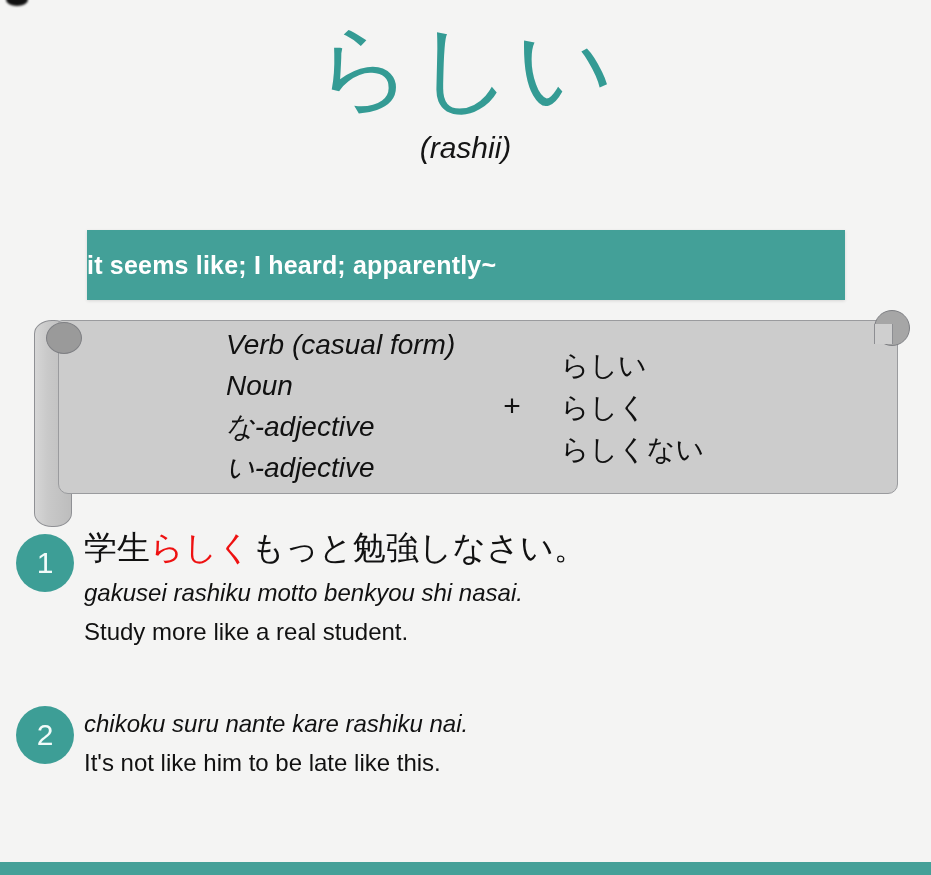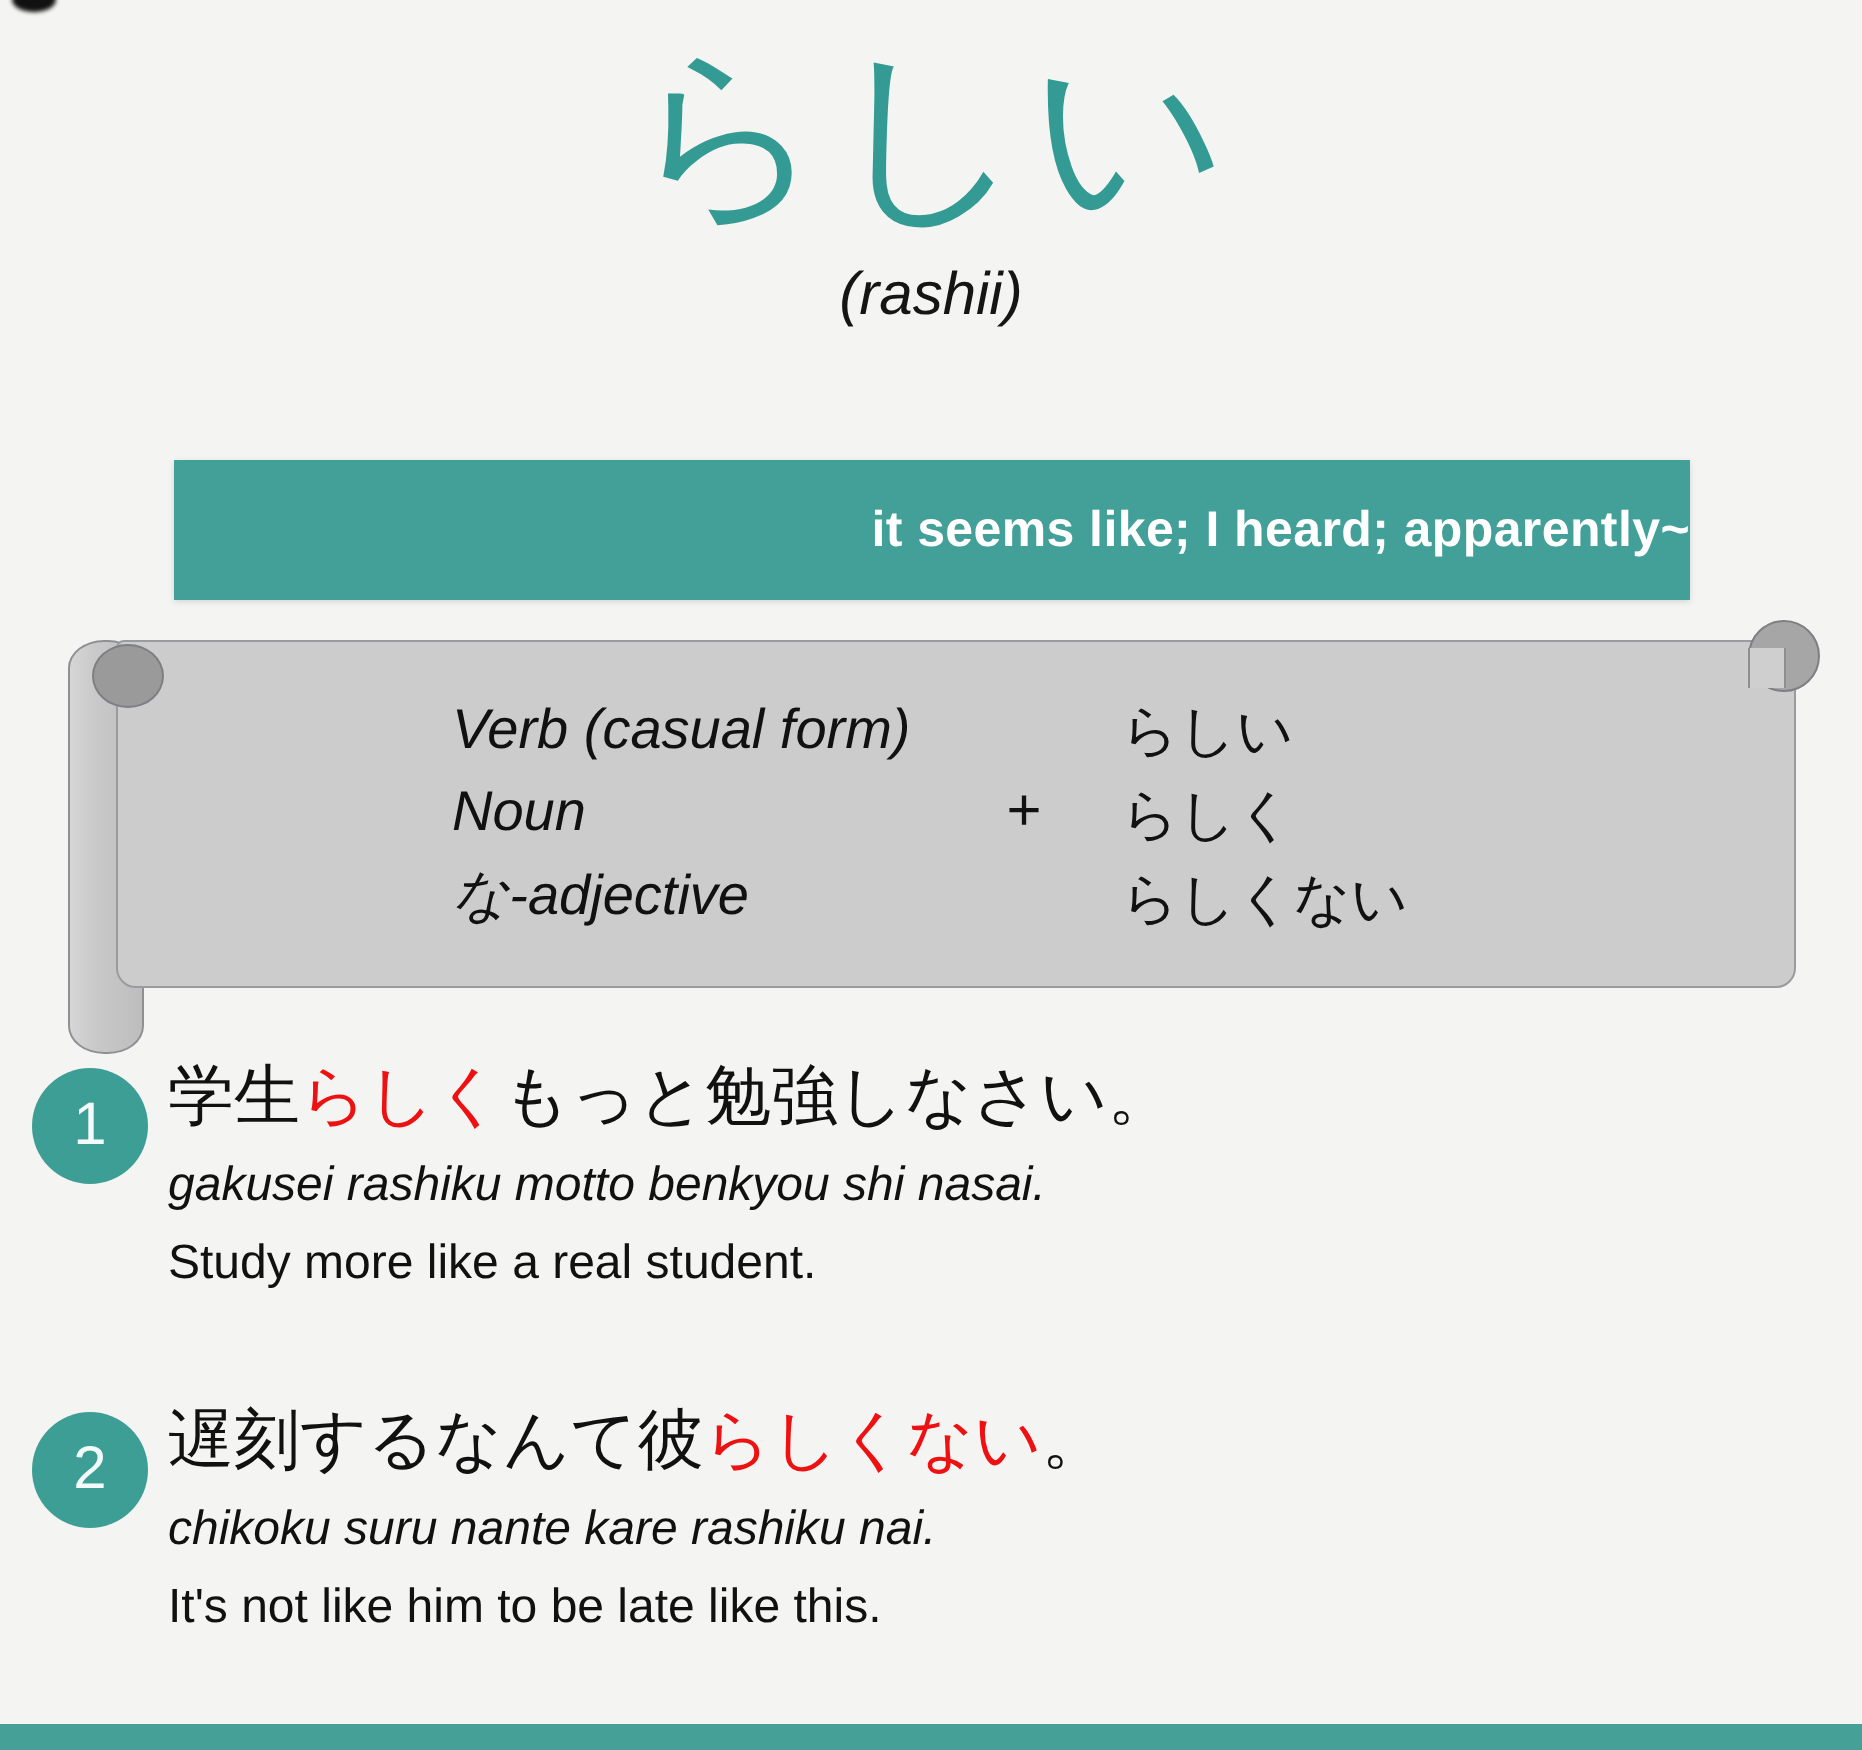--- a/index.html
+++ b/index.html
@@ -54,21 +54,21 @@
   #meaning-banner {
     position: absolute;
     left: 87px;
     top: 230px;
     width: 758px;
     height: 70px;
     background: #43a098;
     box-sizing: border-box;
     display: flex;
     align-items: center;
-    justify-content: flex-end;
+    justify-content: flex-start;
     box-shadow: 0 1px 3px rgba(0,0,0,0.12);
   }
   #meaning-text {
     color: #ffffff;
     font-size: 25px;
     font-weight: 700;
     letter-spacing: 0.2px;
     text-align: center;
   }
 
@@ -262,20 +262,21 @@
   <div class="scroll-body"></div>
   <div class="scroll-roll-left-cap"></div>
   <div class="scroll-roll-right"></div>
   <div class="scroll-roll-right-notch"></div>
 
   <div id="formation-inner">
     <div id="formation-left-col">
       <div class="form-item">Verb (casual form)</div>
       <div class="form-item">Noun</div>
       <div class="form-item">な-adjective</div>
+      <div class="form-item">い-adjective</div>
     </div>
     <div id="plus-sign">+</div>
     <div id="formation-right-col">
       <div class="form-item">らしい</div>
       <div class="form-item">らしく</div>
       <div class="form-item">らしくない</div>
     </div>
   </div>
 </div>
 
@@ -288,19 +289,18 @@
     <div class="ex-romaji">gakusei rashiku motto benkyou shi nasai.</div>
     <div class="ex-en">Study more like a real student.</div>
   </div>
 </div>
 
 <div class="example" id="example-2">
   <div class="example-badge">
     <span class="example-badge-num">2</span>
   </div>
   <div class="example-text">
-    <div class="ex-jp"><span>遅刻するなんて彼</span><span class="hl">らしくない</span><span>。</span></div>
     <div class="ex-romaji">chikoku suru nante kare rashiku nai.</div>
     <div class="ex-en">It's not like him to be late like this.</div>
   </div>
 </div>
 
 <div id="bottom-bar"></div>
 
 </body></html>

